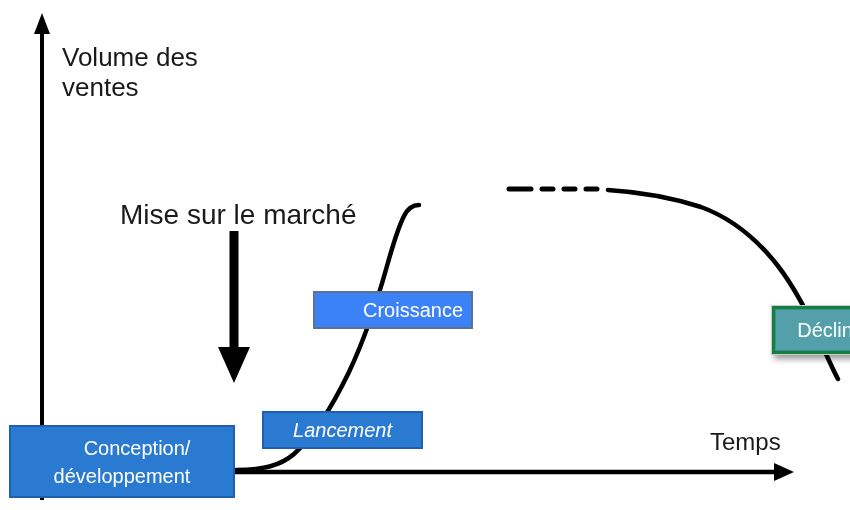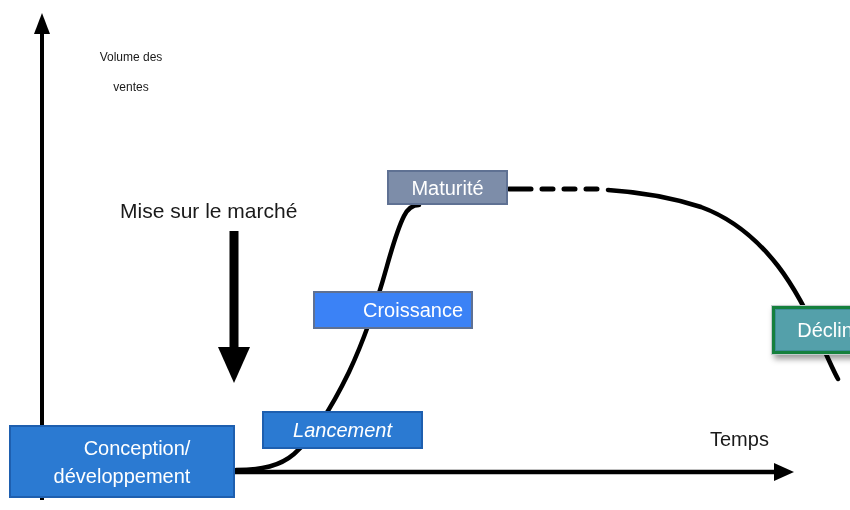--- a/index.html
+++ b/index.html
@@ -23,32 +23,32 @@
   }
   .floating-label {
     position: absolute;
     color: #1a1a1a;
     z-index: 2;
     white-space: pre-line;
   }
   .y-axis-label {
     left: 62px; top: 42px;
     width: 138px;
-    font-size: 12px;
+    font-size: 26px;
     line-height: 30px;
-    text-align: center;
+    text-align: left;
   }
   .annotation-label {
     left: 120px; top: 199px;
-    font-size: 21px;
+    font-size: 28px;
     white-space: nowrap;
   }
   .x-axis-label {
     left: 710px; top: 428px;
-    font-size: 20px;
+    font-size: 24px;
     text-align: right;
   }
   .stage-box {
     position: absolute;
     z-index: 2;
     display: flex;
     align-items: center;
     justify-content: center;
     text-align: center;
     color: #ffffff;
@@ -117,19 +117,18 @@
 
   <div class="floating-label x-axis-label">Temps</div>
 
   <div class="stage-box box-conception" style="background-color: rgb(43, 122, 210); border-color: rgb(30, 95, 175);">Conception/
 développement</div>
 
   <div class="stage-box box-lancement" style="background-color: rgb(43, 122, 210); border-color: rgb(30, 95, 175);">Lancement</div>
 
   <div class="stage-box box-croissance" style="background-color: #3b82f6; border-color: rgb(95, 113, 147); padding-left: 40px;">Croissance</div>
 
-  <div class="stage-box box-maturite" style="background-color: rgb(125, 141, 169); border-color: rgb(95, 113, 147);">Maturité</div>
 
   <div class="declin-frame">
     <div class="declin-inner" style="background-color: rgb(84, 160, 170); border-color: rgb(62, 140, 151);">Déclin</div>
   </div>
 
 </div>
 
 </body></html>

